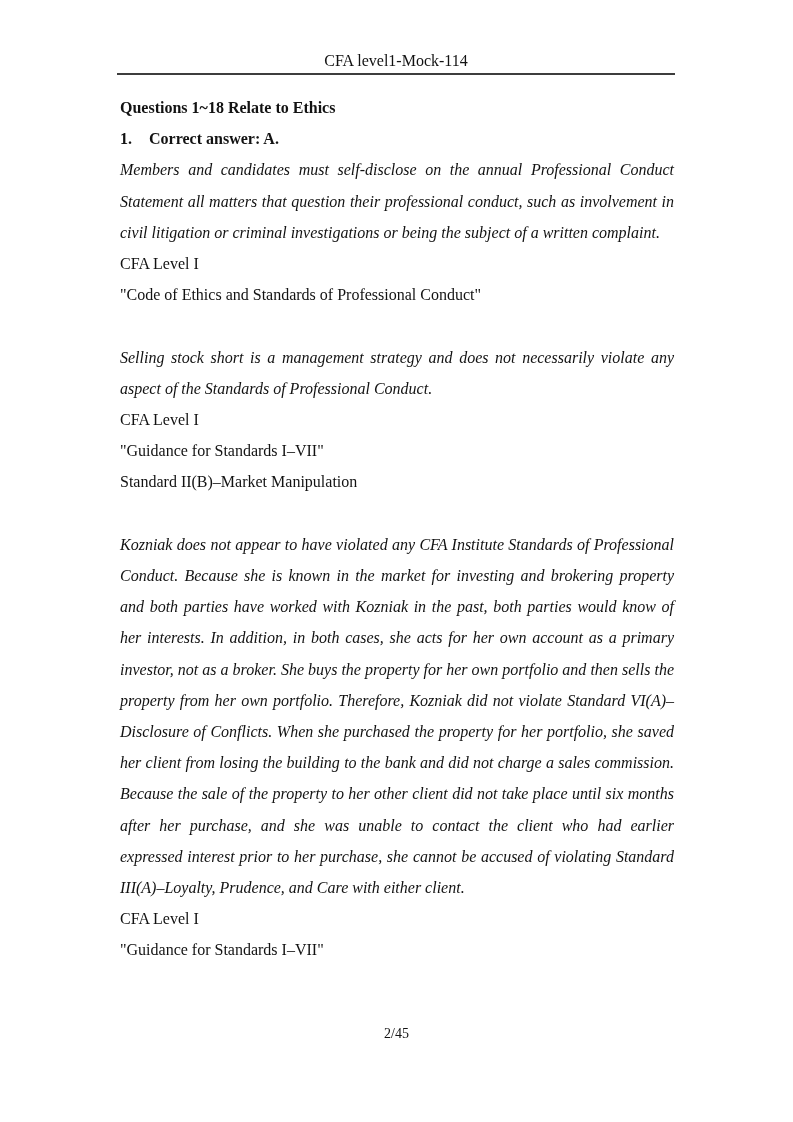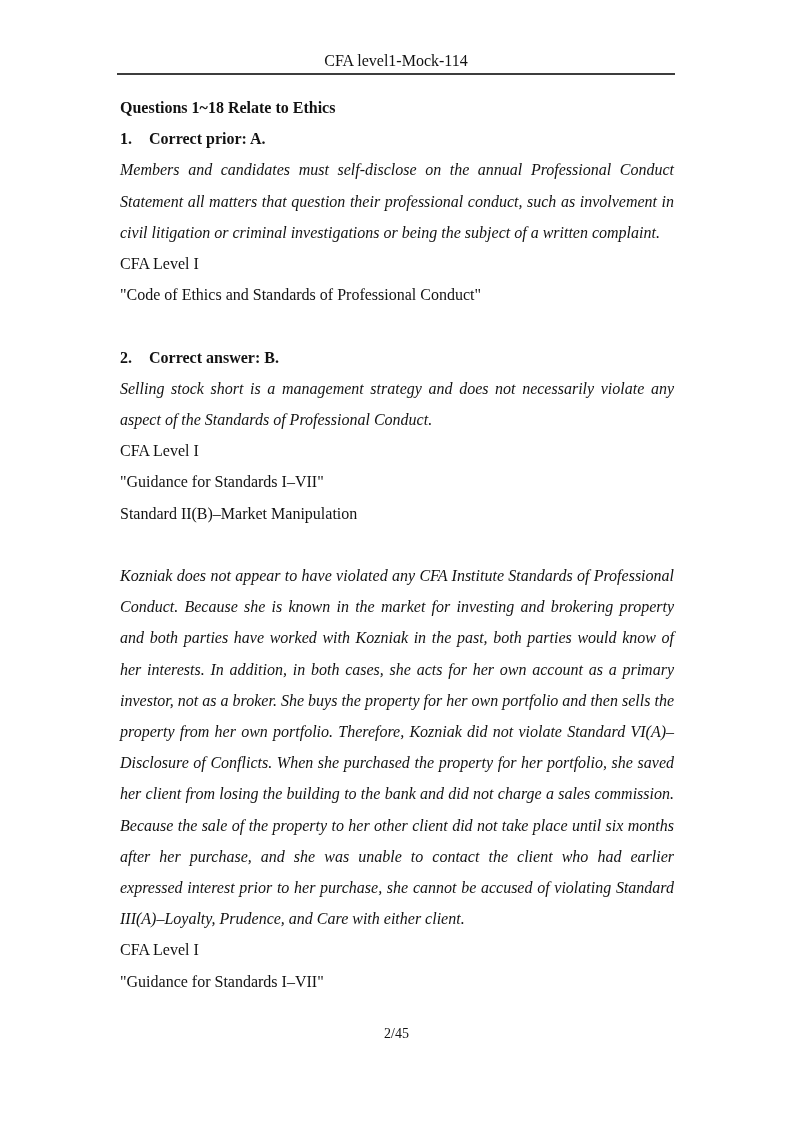--- a/index.html
+++ b/index.html
@@ -55,28 +55,27 @@
 
   <div class="header">
     <div class="header-title">CFA level1-Mock-114</div>
   </div>
 
   <div class="content">
 
     <p class="section-heading">Questions 1~18 Relate to Ethics</p>
 
     <section class="question">
-      <p class="q-heading"><span class="q-num">1.</span><span>Correct prior: A.</span></p>
+      <p class="q-heading"><span class="q-num">1.</span><span>Correct answer: A.</span></p>
       <p class="body-para">Members and candidates must self-disclose on the annual Professional Conduct Statement all matters that question their professional conduct, such as involvement in civil litigation or criminal investigations or being the subject of a written complaint.</p>
       <p class="ref-line">CFA Level I</p>
       <p class="ref-line">"Code of Ethics and Standards of Professional Conduct"</p>
     </section>
 
     <section class="question">
-      <p class="q-heading"><span class="q-num">2.</span><span>Correct answer: B.</span></p>
       <p class="body-para">Selling stock short is a management strategy and does not necessarily violate any aspect of the Standards of Professional Conduct.</p>
       <p class="ref-line">CFA Level I</p>
       <p class="ref-line">"Guidance for Standards I–VII"</p>
       <p class="ref-line">Standard II(B)–Market Manipulation</p>
     </section>
 
     <section class="question">
       <p class="body-para">Kozniak does not appear to have violated any CFA Institute Standards of Professional Conduct. Because she is known in the market for investing and brokering property and both parties have worked with Kozniak in the past, both parties would know of her interests. In addition, in both cases, she acts for her own account as a primary investor, not as a broker. She buys the property for her own portfolio and then sells the property from her own portfolio. Therefore, Kozniak did not violate Standard VI(A)–Disclosure of Conflicts. When she purchased the property for her portfolio, she saved her client from losing the building to the bank and did not charge a sales commission. Because the sale of the property to her other client did not take place until six months after her purchase, and she was unable to contact the client who had earlier expressed interest prior to her purchase, she cannot be accused of violating Standard III(A)–Loyalty, Prudence, and Care with either client.</p>
       <p class="ref-line">CFA Level I</p>
       <p class="ref-line">"Guidance for Standards I–VII"</p>

